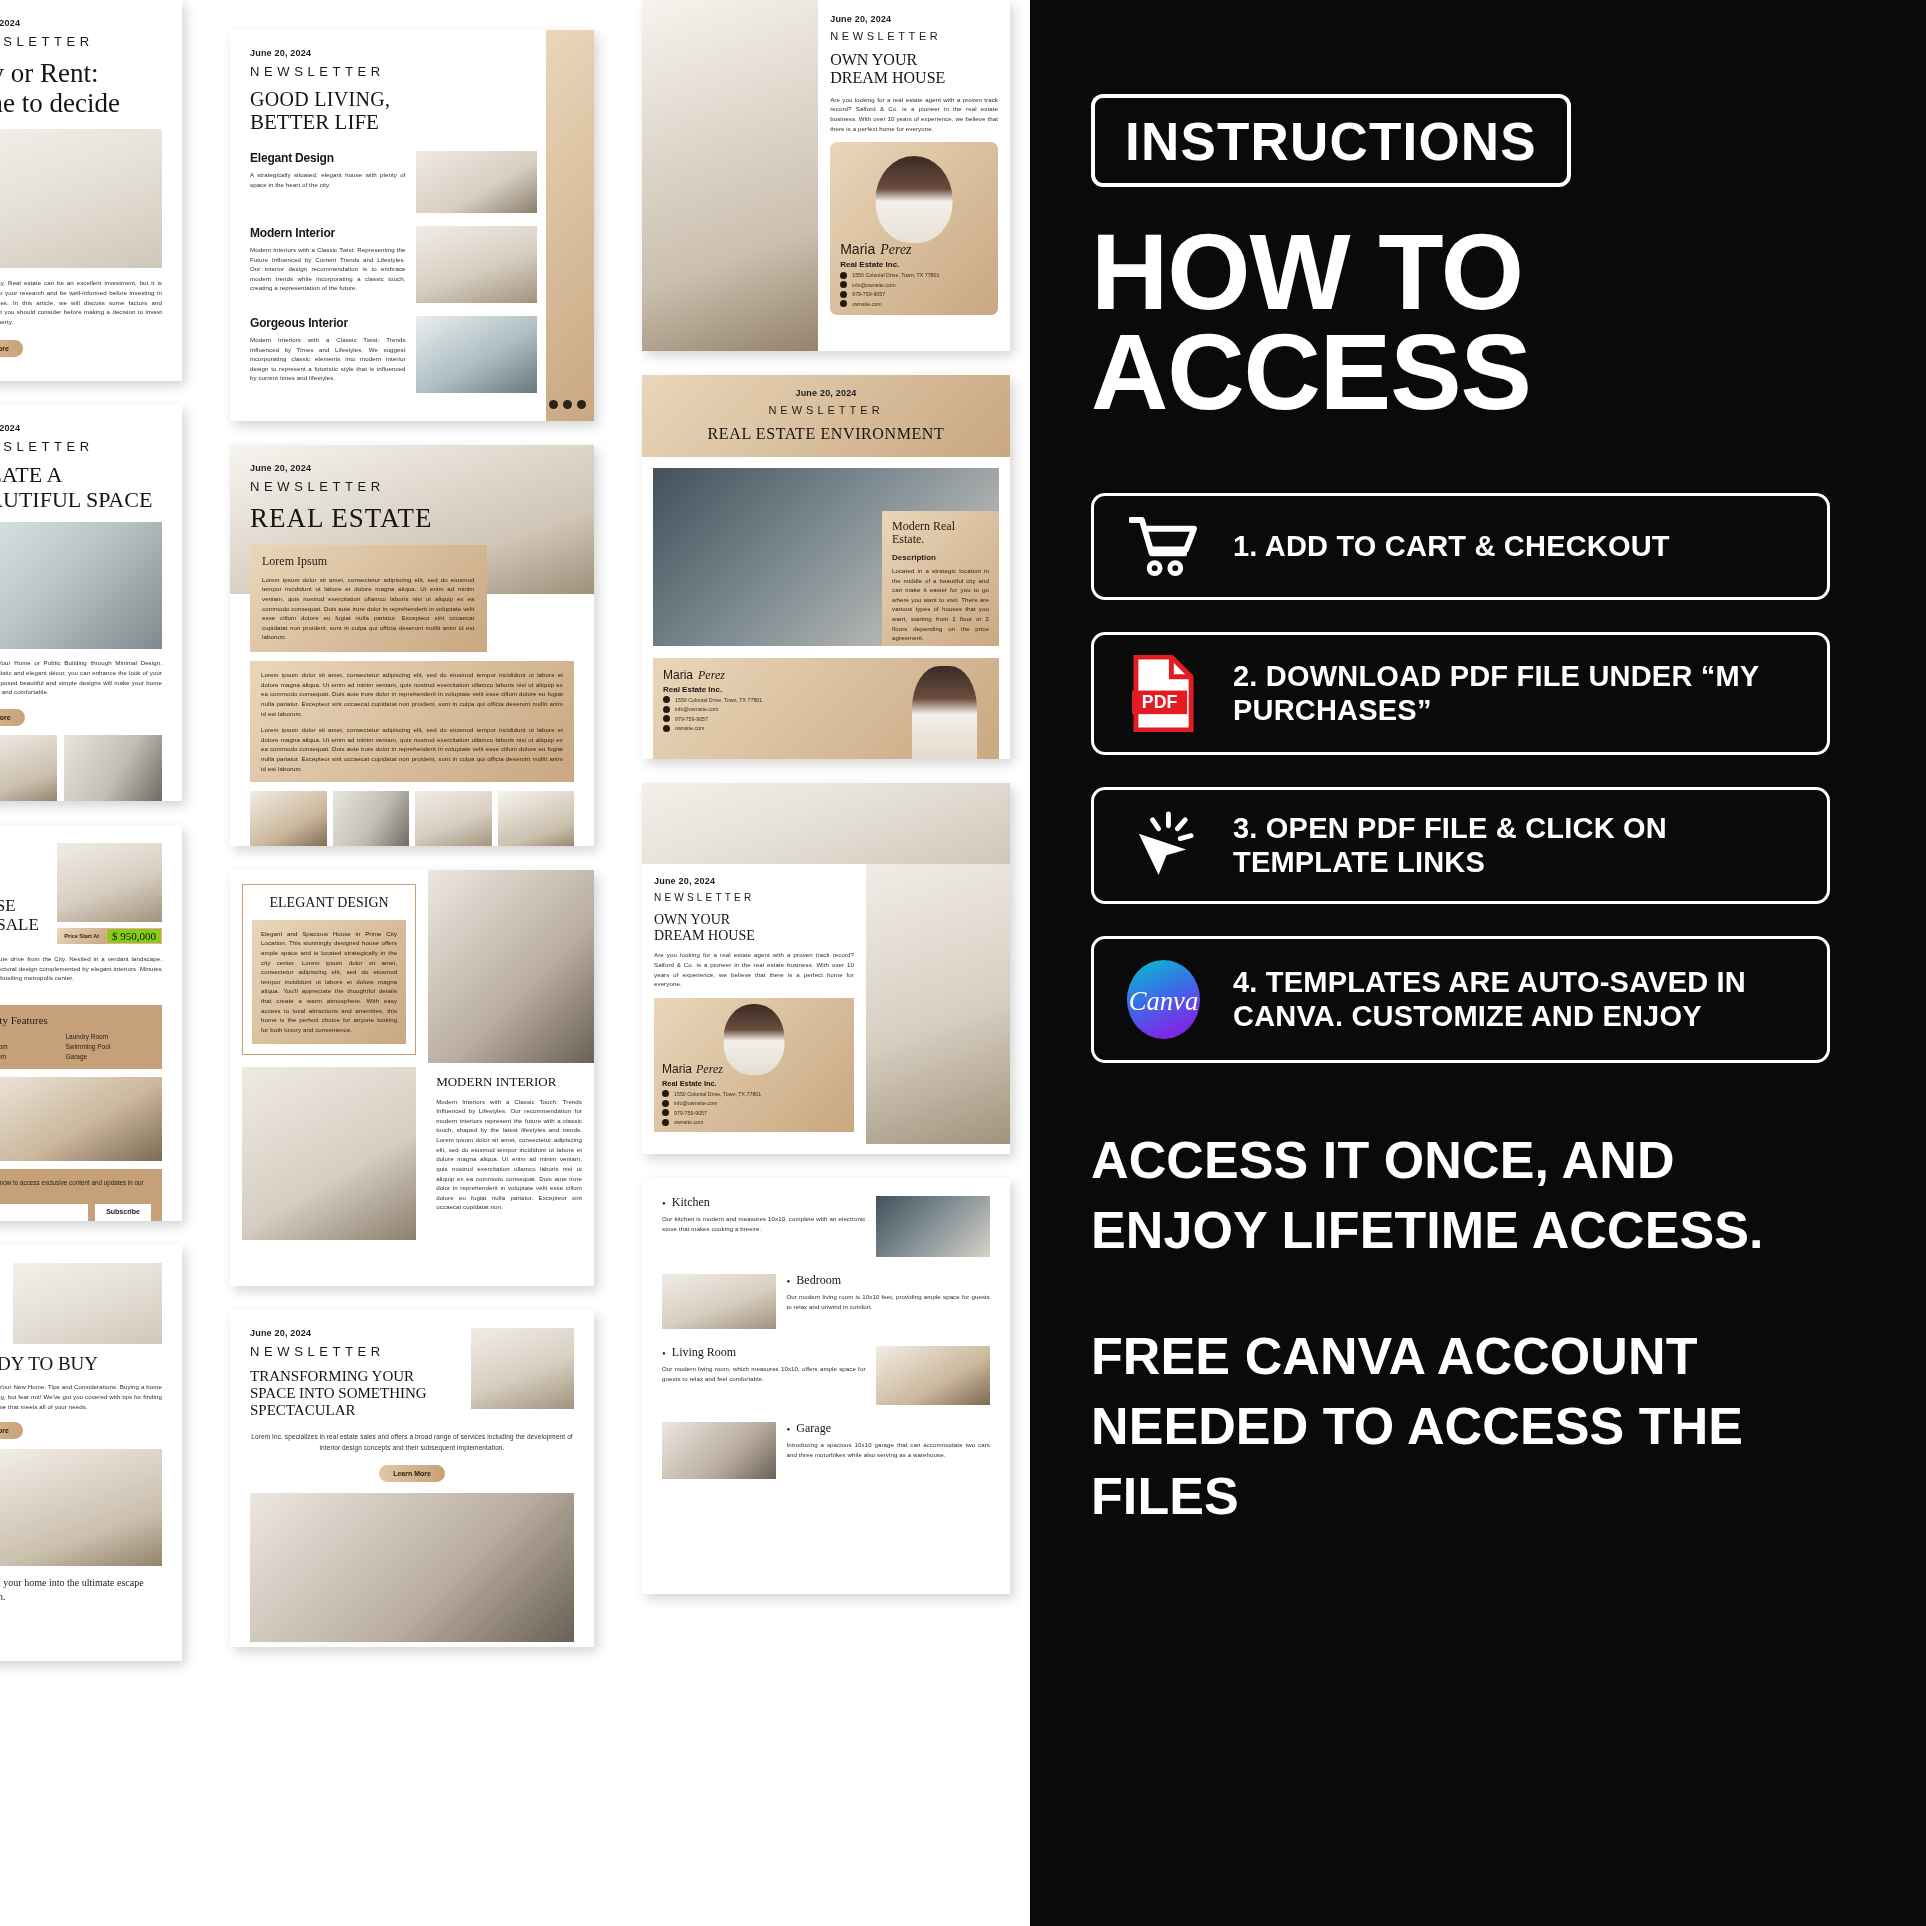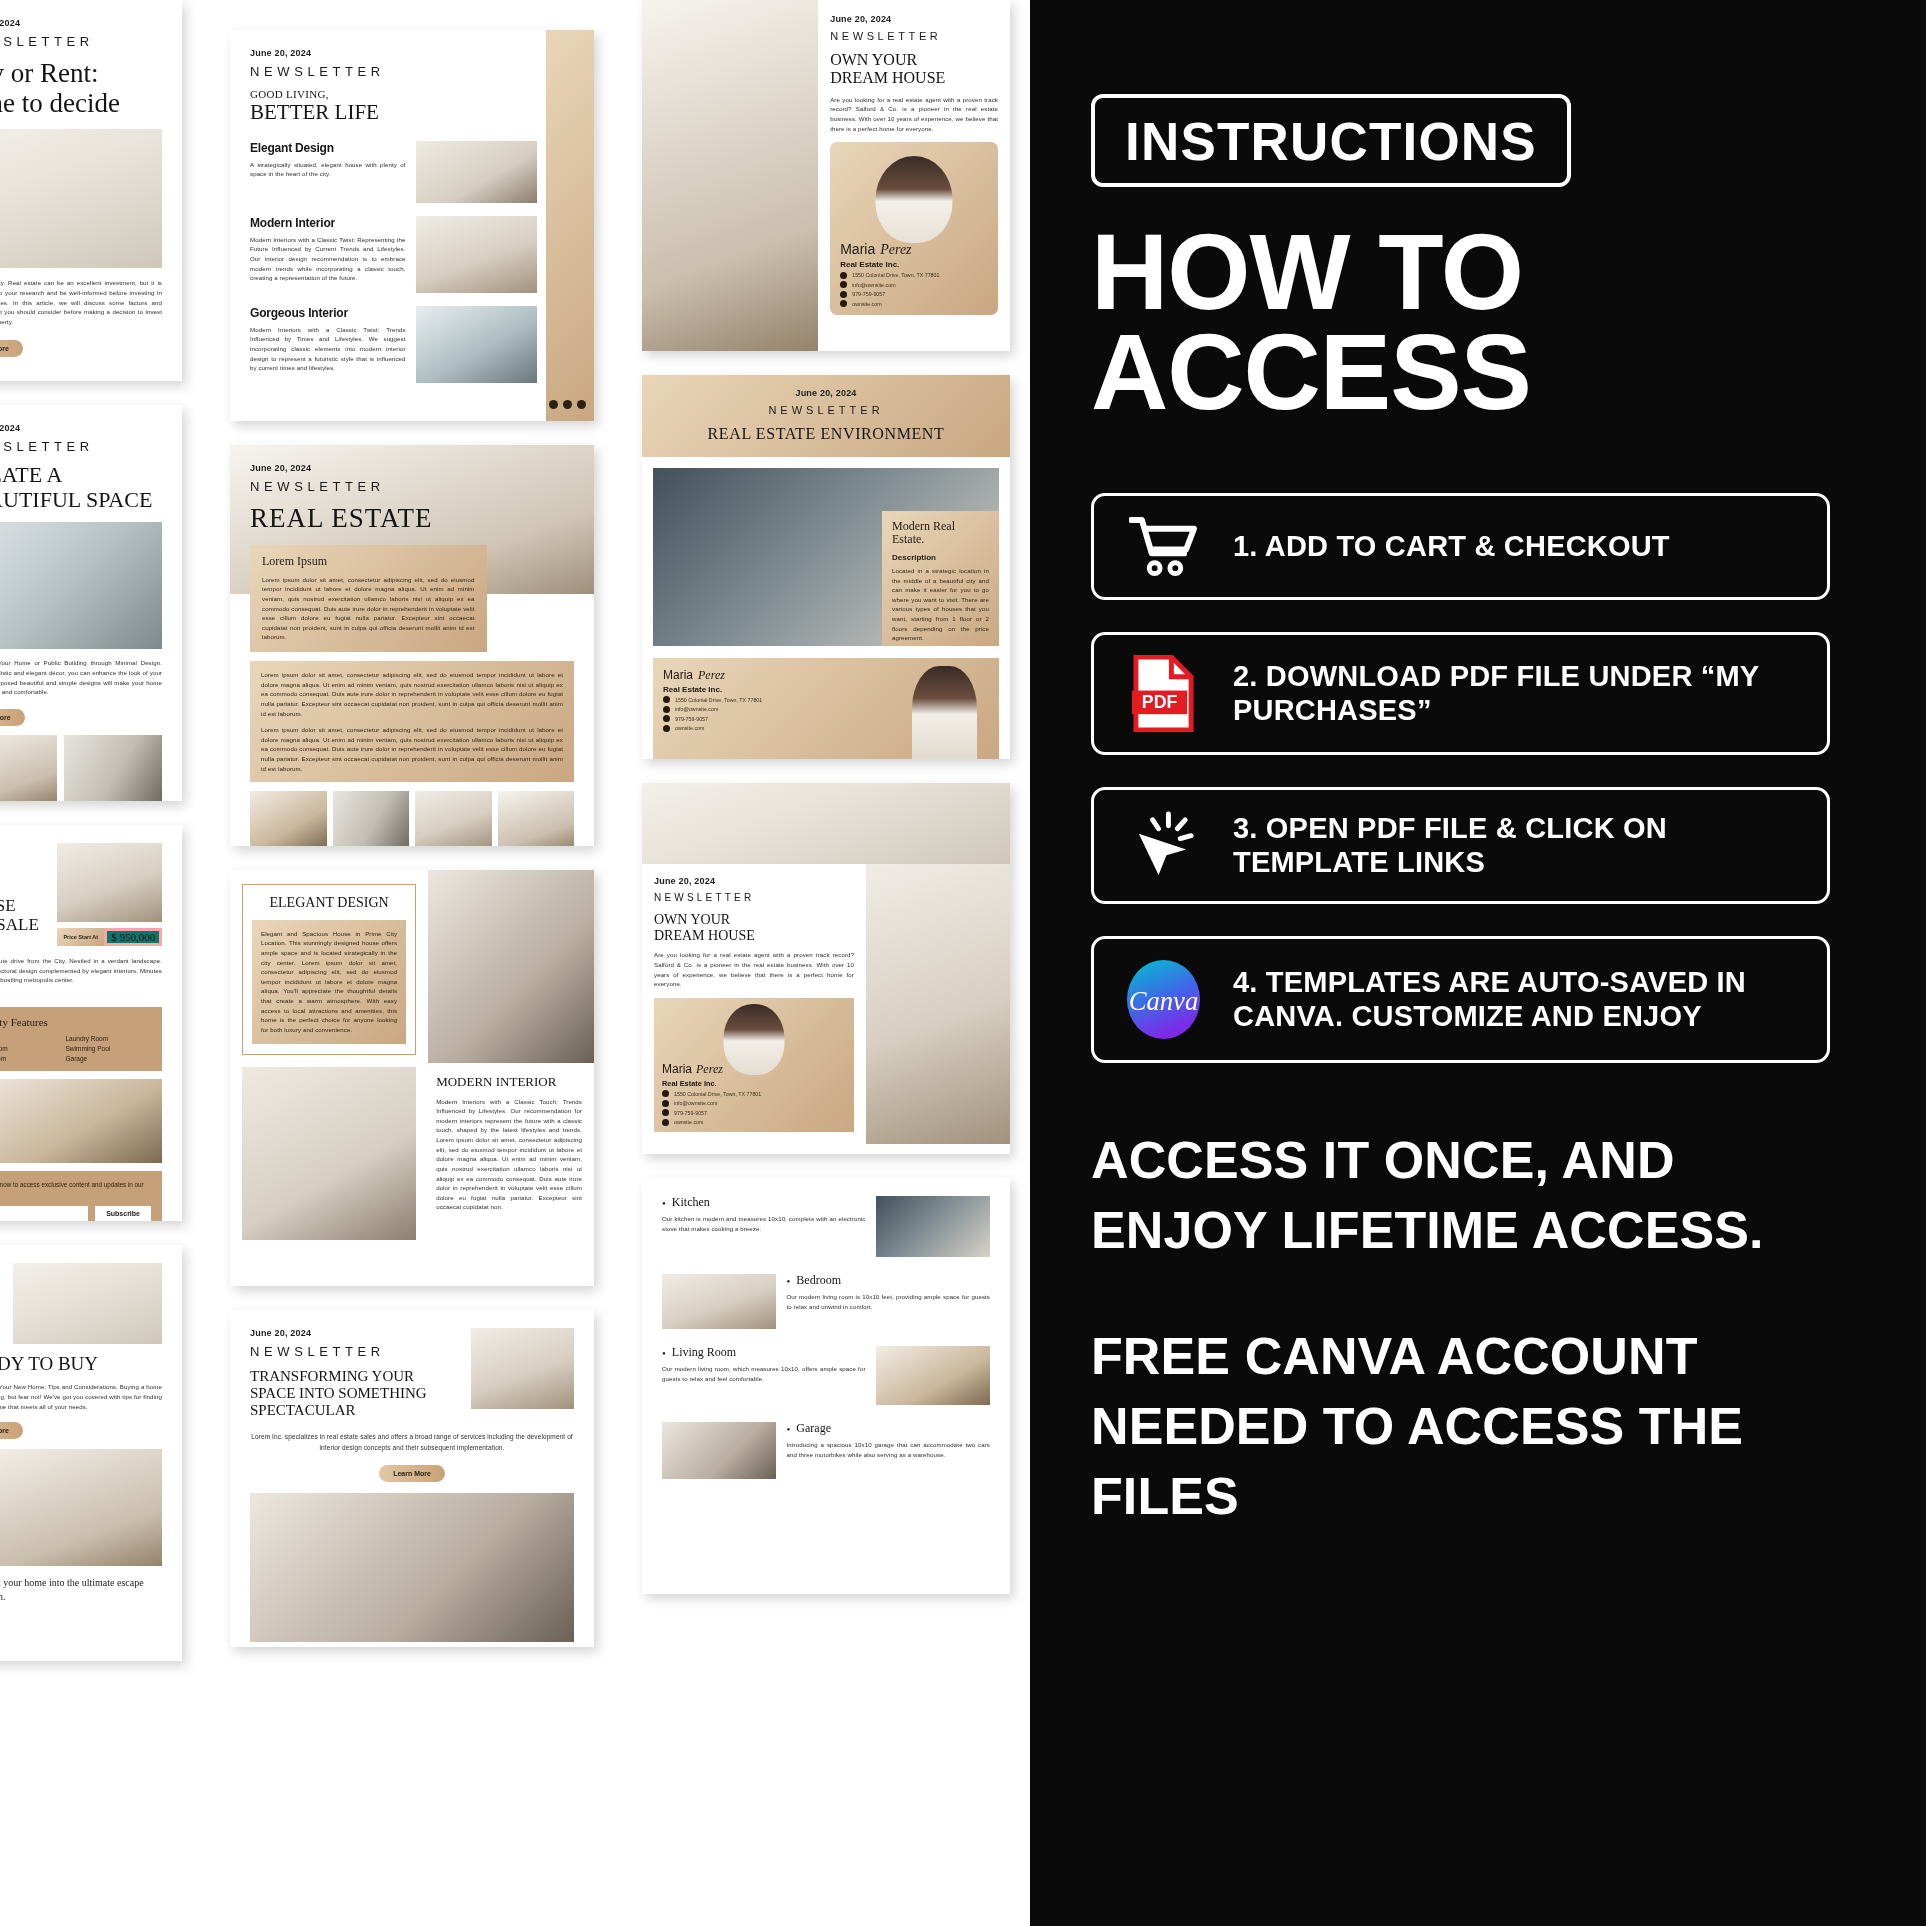--- a/index.html
+++ b/index.html
@@ -143,21 +143,21 @@
     <div class="sheet" style="height:396px;">
       <div class="pad">
         <div class="row2" style="align-items:flex-start;">
           <div style="flex:1;padding-top:53px;">
             <div class="serif-ttl" style="font-size:17px;margin:0;">HOUSE FOR SALE</div>
           </div>
           <div style="flex:1.15;">
             <div class="ph k9" style="height:79px;"></div>
             <div class="row2" style="margin-top:6px;gap:0;">
               <div class="tan" style="flex:1;font-size:5.5px;color:#2e2418;display:flex;align-items:center;justify-content:center;padding:5px 3px;font-weight:600;">Price Start At</div>
-              <div style="flex:1.25;background:#0f766e;border:3px solid #fca5a5;font-family:'Liberation Serif',serif;font-size:11px;display:flex;align-items:center;justify-content:center;color:#17130d;">$ 950,000</div>
+              <div style="flex:1.25;background:#84cc16;border:1px solid #fca5a5;font-family:'Liberation Serif',serif;font-size:11px;display:flex;align-items:center;justify-content:center;color:#17130d;">$ 950,000</div>
             </div>
           </div>
         </div>
         <div class="body-txt" style="margin-top:10px;">Just a 20-minute drive from the City. Nestled in a verdant landscape. Modern architectural design complemented by elegant interiors. Minutes away from the bustling metropolis center.</div>
       </div>
       <div class="tan-flat" style="margin:4px 20px 0;padding:9px 11px;">
         <div class="serif-ttl" style="font-size:11px;margin:0;color:#241b10;">Property Features</div>
         <div style="display:grid;grid-template-columns:1fr 1fr;gap:3px 10px;margin-top:7px;">
           <div style="font-size:6.5px;color:#2b2115;">Backyard</div>
           <div style="font-size:6.5px;color:#2b2115;">Laundry Room</div>
@@ -192,21 +192,21 @@
   </div>
 
   <div class="col col-2">
     <div style="height:30px;"></div>
 
     <div class="sheet" style="height:391px;">
       <div style="position:absolute;right:0;top:0;bottom:0;width:48px;" class="tan"></div>
       <div class="pad" style="padding-right:57px;">
         <div class="date">June 20, 2024</div>
         <div class="nl">NEWSLETTER</div>
-        <div class="serif-ttl" style="font-size:11px;letter-spacing:0.3px;">GOOD LIVING,</div>
+        <div class="serif-ttl" style="font-size:20px;letter-spacing:0.3px;">GOOD LIVING,</div>
         <div class="serif-ttl" style="font-size:21px;margin-top:1px;">BETTER LIFE</div>
 
         <div class="feat-row" style="margin-top:16px;">
           <div style="flex:1.05;">
             <div class="sub-h">Elegant Design</div>
             <div class="body-txt" style="margin-top:5px;">A strategically situated, elegant house with plenty of space in the heart of the city.</div>
           </div>
           <div class="ph k2" style="flex:.82;height:62px;"></div>
         </div>
 

